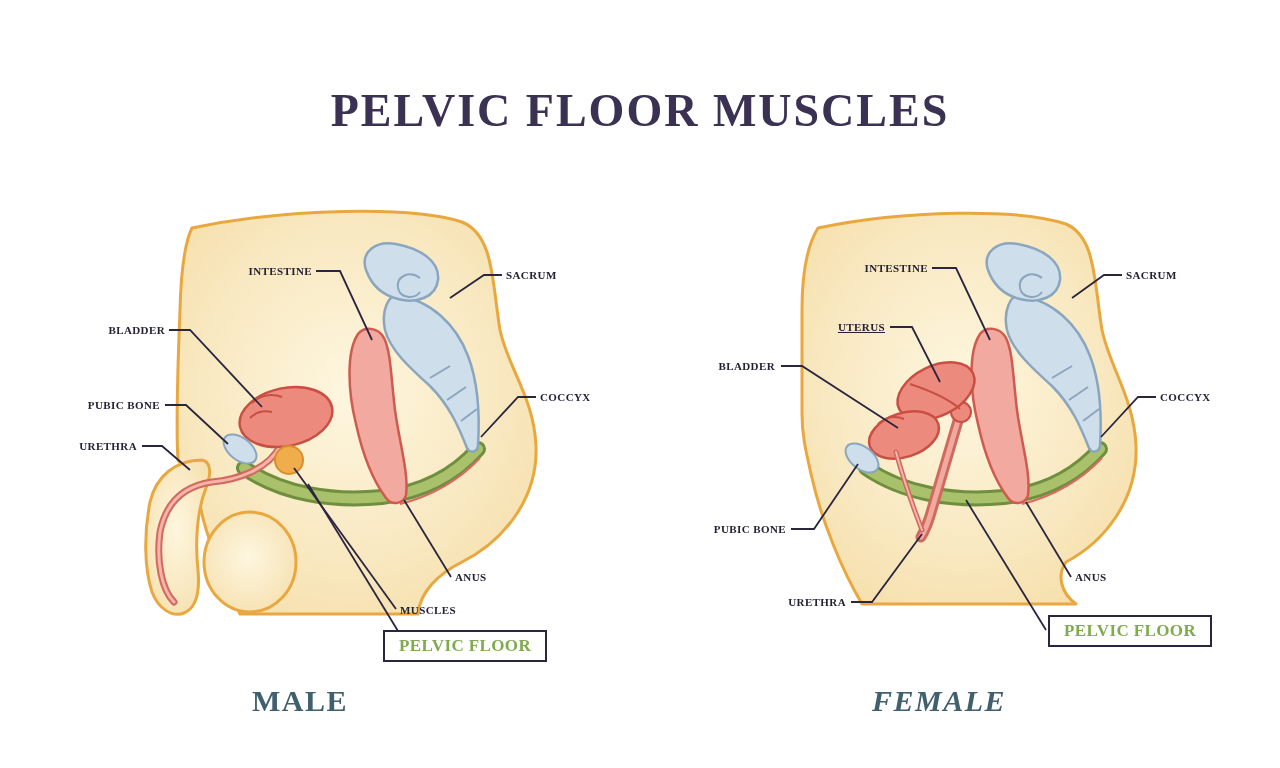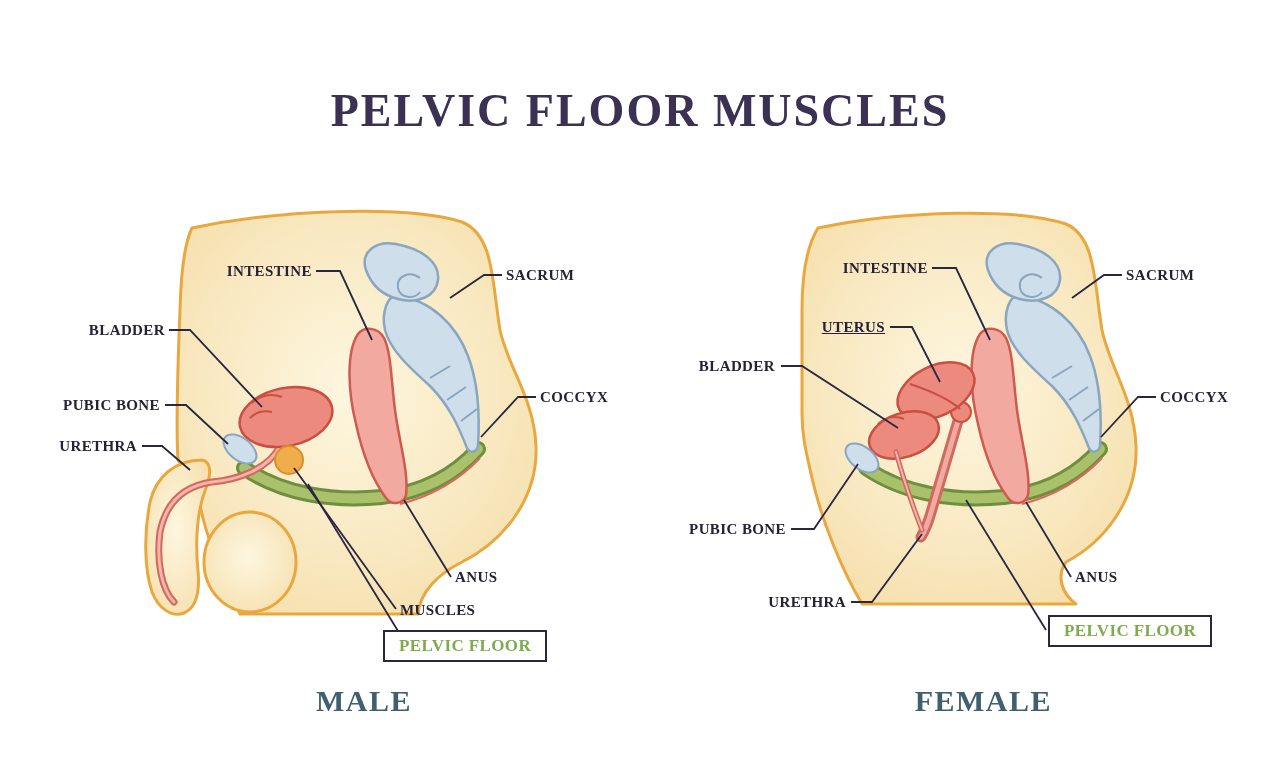--- a/index.html
+++ b/index.html
@@ -2,27 +2,27 @@
 <html><head>
 <meta charset="utf-8">
 <style>
   * { margin:0; padding:0; box-sizing:border-box; }
   html,body { width:1280px; height:768px; background:#ffffff; }
   body { font-family:"Liberation Serif", serif; overflow:hidden; }
   .stage { position:relative; width:1280px; height:632px; background:#ffffff; }
   .stage > svg { position:absolute; left:0; top:0; }
   .page-title { position:absolute; top:84px; left:0; width:100%; text-align:center;
     font-size:46px; font-weight:bold; letter-spacing:2px; color:#3a3153; }
-  .lbl { position:absolute; font-size:15px; font-weight:bold; letter-spacing:.4px;
+  .lbl { position:absolute; font-size:11px; font-weight:bold; letter-spacing:.4px;
     color:#262135; white-space:nowrap; line-height:20px; }
   .pf-box { position:absolute; border:2px solid #2b2640; background:#ffffff;
     padding:4px 14px; font-size:17px; font-weight:bold; letter-spacing:.4px;
     color:#7faa4e; white-space:nowrap; }
   .caption { position:absolute; font-size:30px; font-weight:bold; letter-spacing:1.5px;
-    color:#41606d; text-align:right; }
+    color:#41606d; text-align:left; }
 </style>
 </head>
 <body>
 
 <div class="stage">
 
   <svg width="1280" height="768" viewBox="0 0 1280 768">
     <defs>
       <radialGradient id="bodyGrad" cx="48%" cy="45%" r="72%">
         <stop offset="0%" stop-color="#fdf6df"></stop>
@@ -162,15 +162,15 @@
   <div class="lbl" style="left:1126px; top:265px;">SACRUM</div>
   <div class="lbl" style="right:395px; top:317px;text-decoration:underline;">UTERUS</div>
   <div class="lbl" style="right:505px; top:356px;">BLADDER</div>
   <div class="lbl" style="left:1160px; top:387px;">COCCYX</div>
   <div class="lbl" style="right:494px; top:519px;">PUBIC BONE</div>
   <div class="lbl" style="right:434px; top:592px;">URETHRA</div>
   <div class="lbl" style="left:1075px; top:567px;">ANUS</div>
   <div class="pf-box" style="left:1048px; top:615px;">
     <span>PELVIC FLOOR</span>
   </div>
-  <div class="caption" style="left:872px; width:180px; top:684px;">FEMALE</div>
+  <div class="caption" style="left:872px; width:180px; top:684px;font-style:italic;">FEMALE</div>
 
 </div>
 
 </body></html>

